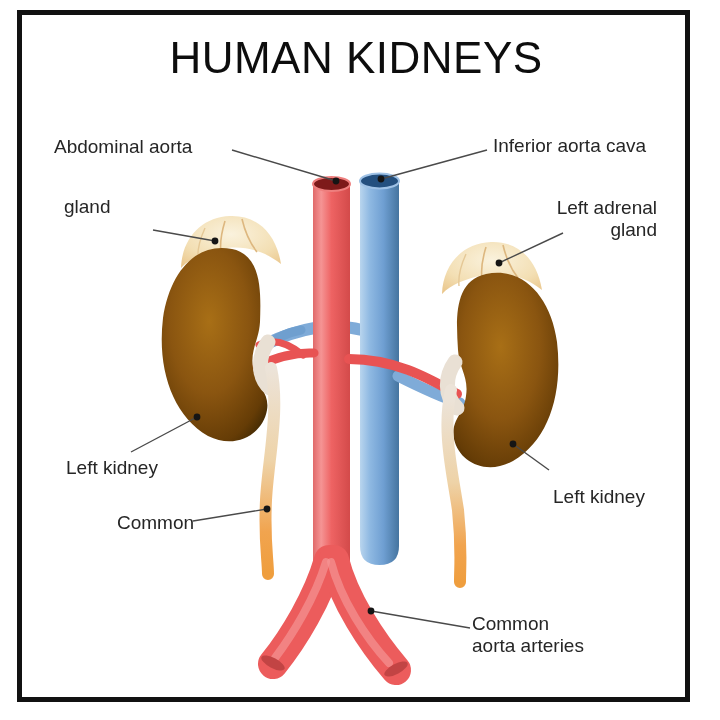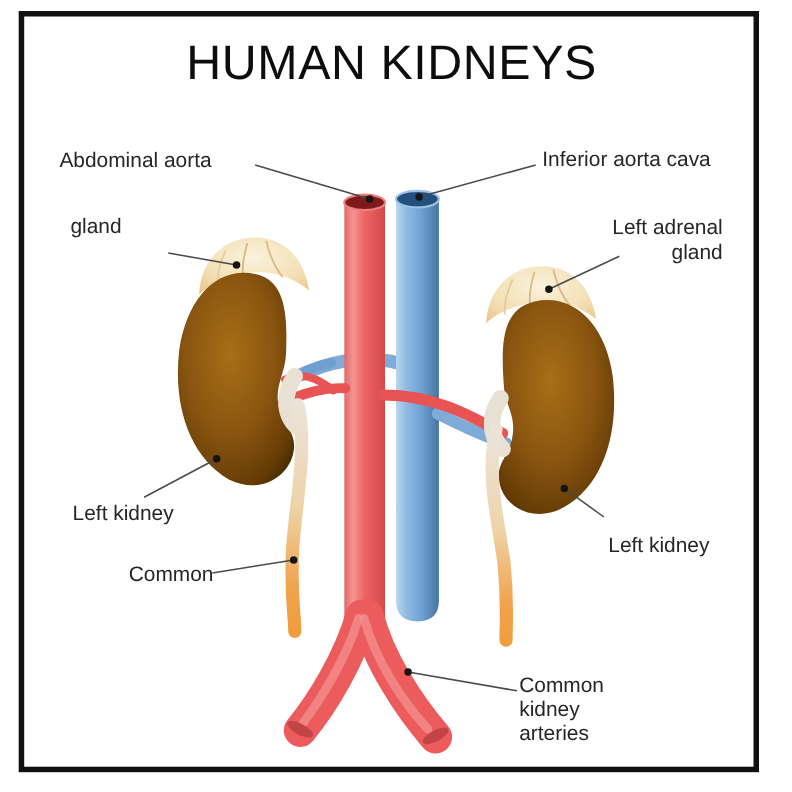--- a/index.html
+++ b/index.html
@@ -145,14 +145,14 @@
   <span class="ln">Left adrenal</span>
   <span class="ln">gland</span>
 </div>
 
 <div class="lbl" style="left:66px;top:457px;">Left kidney</div>
 <div class="lbl" style="left:553px;top:462px;margin-top:24px;">Left kidney</div>
 <div class="lbl" style="left:117px;top:512px;">Common</div>
 
 <div class="lbl lbl-center" style="left:472px;top:613px;width:120px;">
   <span class="ln">Common</span>
-  <span class="ln">kidney arteries</span>
+  <span class="ln">aorta arteries</span>
 </div>
 
 </body></html>

